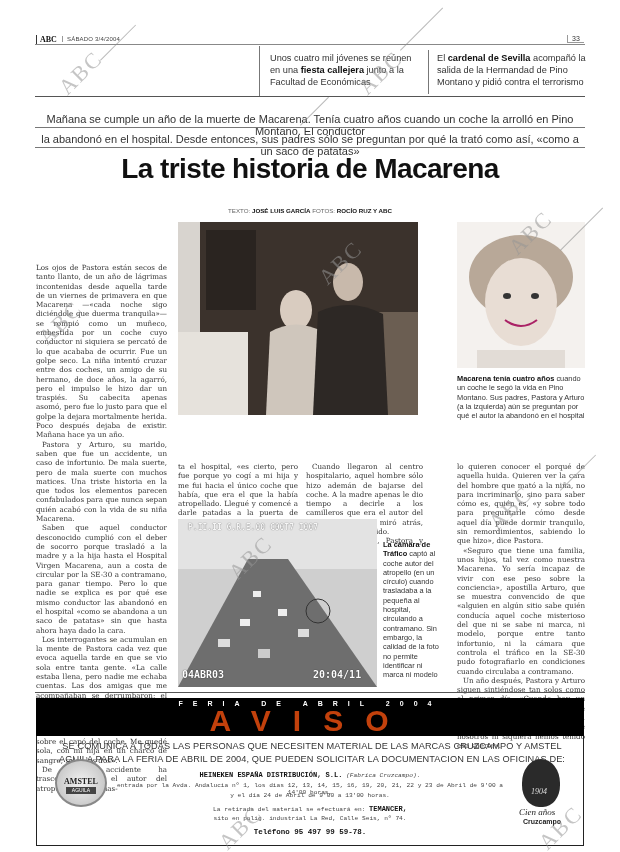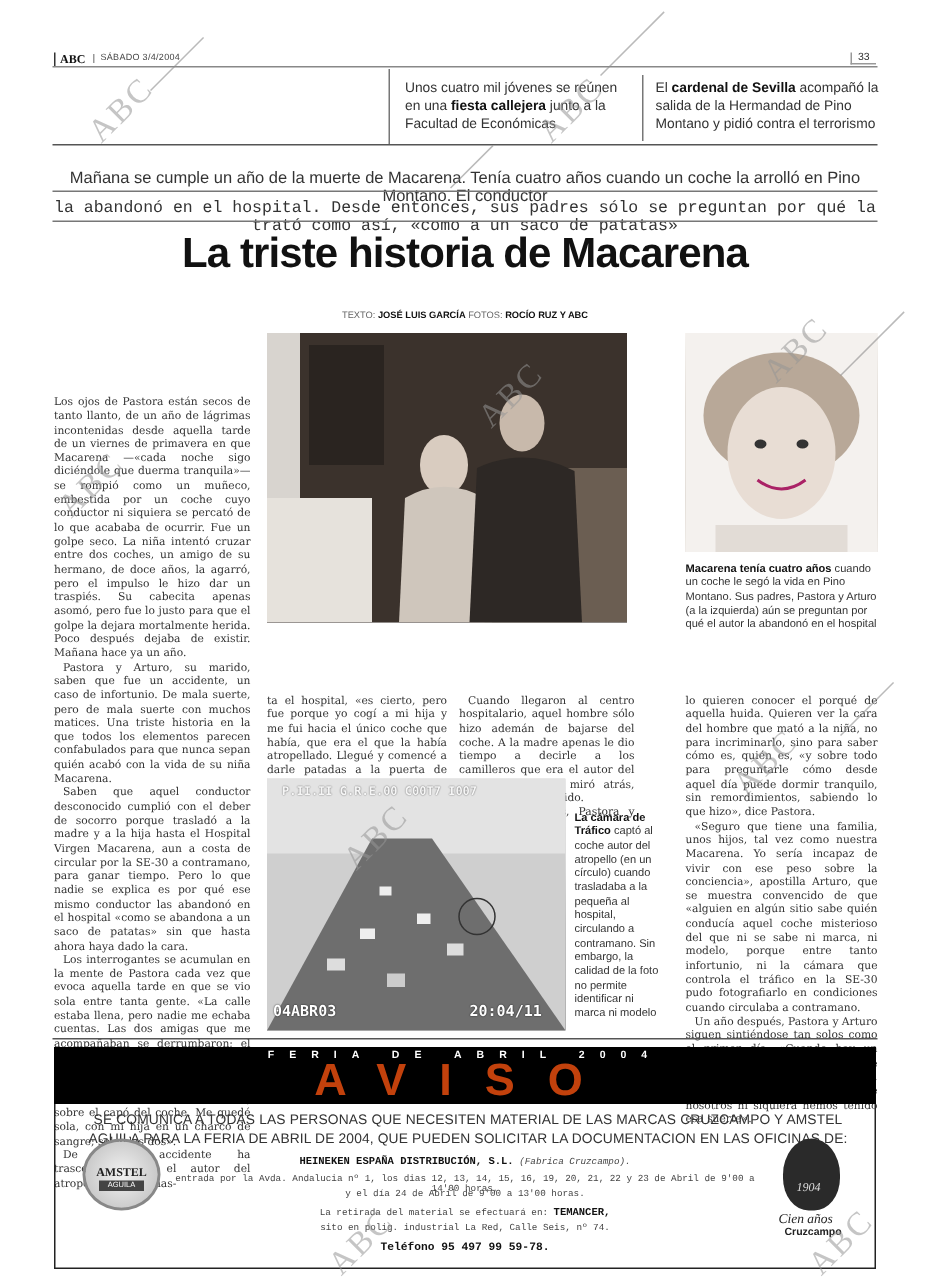--- a/index.html
+++ b/index.html
@@ -16,21 +16,21 @@
 
   .teaser { top: 52px; font-family: "Liberation Sans", sans-serif; font-size: 9.2px; line-height: 12.2px; color: #333; }
   .teaser b { color: #111; }
   .teaser-1 { left: 270px; width: 148px; }
   .teaser-2 { left: 437px; width: 150px; }
   .vsep { position: absolute; width: 1px; background: #777; }
   .teaser-bottom { position: absolute; left: 35px; top: 96px; width: 550px; height: 1px; background: #555; }
 
   .lead { left: 35px; width: 550px; text-align: center; font-family: "Liberation Sans", sans-serif; font-size: 11px; color: #333; }
   .lead-1 { top: 113px; }
-  .lead-2 { top: 133px; font-family: Liberation Mono, monospace; }
+  .lead-2 { top: 133px; }
   .lead-rule { position: absolute; left: 35px; width: 550px; height: 1px; background: #777; }
 
   .headline { left: 0; top: 153px; width: 620px; text-align: center; font-family: Liberation Sans, sans-serif; font-weight: bold; font-size: 28px; letter-spacing: -0.6px; color: #111; }
 
   .byline { left: 0; top: 207px; width: 620px; text-align: center; font-family: "Liberation Sans", sans-serif; font-size: 6.2px; color: #666; }
   .byline b { color: #111; }
 
   .col { font-family: "DejaVu Serif", serif; font-size: 7.15px; line-height: 9.3px; color: #333; text-align: justify; margin-top: 40px; }
   .col p { text-indent: 6px; }
   .col p.first { text-indent: 0; }

